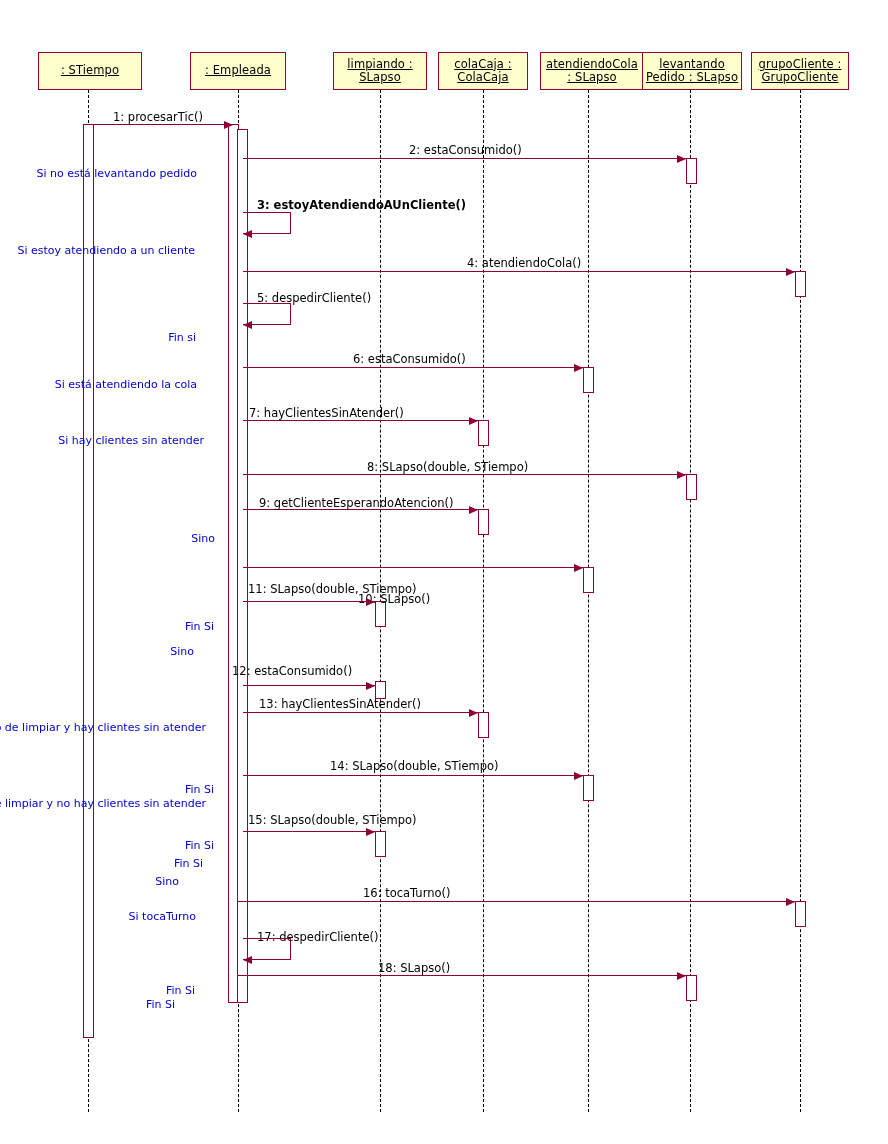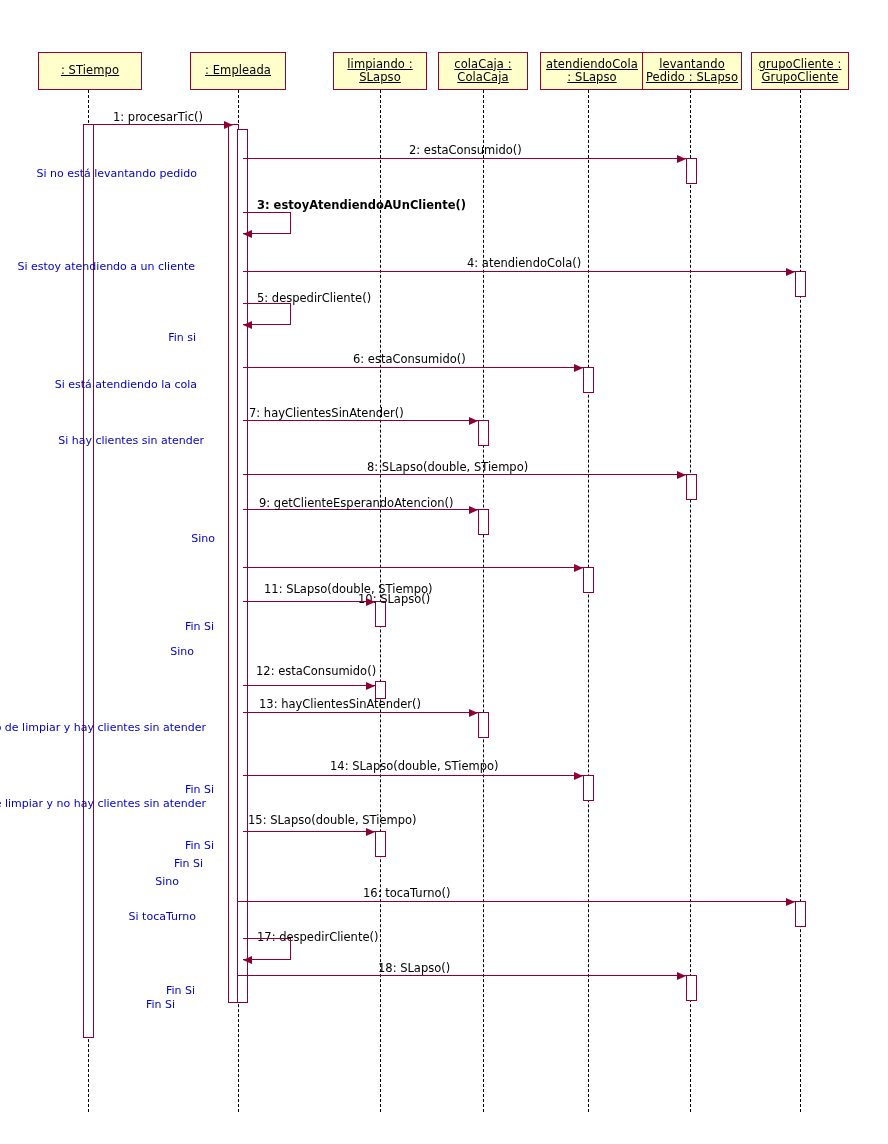--- a/index.html
+++ b/index.html
@@ -144,24 +144,24 @@
       <div class="arrowhead right" style="top: 470.5px; left: 677px;"></div>
       <div class="msg-label" style="left: 367px; top: 460px;">8: SLapso(double, STiempo)</div>
       <div class="msg-line" style="left: 243px; top: 509px; width: 235px;"></div>
       <div class="arrowhead right" style="top: 505.5px; left: 469px;"></div>
       <div class="msg-label" style="left: 259px; top: 496px;">9: getClienteEsperandoAtencion()</div>
       <div class="msg-line" style="left: 243px; top: 567px; width: 340px;"></div>
       <div class="arrowhead right" style="top: 563.5px; left: 574px;"></div>
       <div class="msg-label" style="left: 358px; top: 552px; margin-top: 40px;">10: SLapso()</div>
       <div class="msg-line" style="left: 243px; top: 601px; width: 132px;"></div>
       <div class="arrowhead right" style="top: 597.5px; left: 366px;"></div>
-      <div class="msg-label" style="left: 248px; top: 582px; margin-left: 16px;">11: SLapso(double, STiempo)</div>
+      <div class="msg-label" style="left: 248px; top: 582px;">11: SLapso(double, STiempo)</div>
       <div class="msg-line" style="left: 243px; top: 685px; width: 132px;"></div>
       <div class="arrowhead right" style="top: 681.5px; left: 366px;"></div>
-      <div class="msg-label" style="left: 256px; top: 664px;">12: estaConsumido()</div>
+      <div class="msg-label" style="left: 232px; top: 664px;">12: estaConsumido()</div>
       <div class="msg-line" style="left: 243px; top: 712px; width: 235px;"></div>
       <div class="arrowhead right" style="top: 708.5px; left: 469px;"></div>
       <div class="msg-label" style="left: 259px; top: 697px;">13: hayClientesSinAtender()</div>
       <div class="msg-line" style="left: 243px; top: 775px; width: 340px;"></div>
       <div class="arrowhead right" style="top: 771.5px; left: 574px;"></div>
       <div class="msg-label" style="left: 330px; top: 759px;">14: SLapso(double, STiempo)</div>
       <div class="msg-line" style="left: 243px; top: 831px; width: 132px;"></div>
       <div class="arrowhead right" style="top: 827.5px; left: 366px;"></div>
       <div class="msg-label" style="left: 248px; top: 813px;">15: SLapso(double, STiempo)</div>
       <div class="msg-line" style="left: 238px; top: 901px; width: 557px;"></div>
@@ -175,21 +175,21 @@
   <div id="selfcalls-layer">
       <div class="selfcall" style="left: 243px; top: 212px; width: 48px; height: 22px;"></div>
       <div class="arrowhead left" style="left: 243px; top: 229.5px;"></div>
       <div class="selfcall" style="left: 243px; top: 303px; width: 48px; height: 22px;"></div>
       <div class="arrowhead left" style="left: 243px; top: 320.5px;"></div>
       <div class="selfcall" style="left: 243px; top: 938px; width: 48px; height: 22px;"></div>
       <div class="arrowhead left" style="left: 243px; top: 955.5px;"></div>
     </div>
   <div id="conditions-layer">
       <div class="cond" style="left: 197px; top: 167px; transform: translateX(-100%);">Si no está levantando pedido</div>
-      <div class="cond" style="left: 195px; top: 244px; transform: translateX(-100%); margin-top: 16px;">Si estoy atendiendo a un cliente</div>
+      <div class="cond" style="left: 195px; top: 244px; transform: translateX(-100%);">Si estoy atendiendo a un cliente</div>
       <div class="cond" style="left: 196px; top: 331px; transform: translateX(-100%);">Fin si</div>
       <div class="cond" style="left: 197px; top: 378px; transform: translateX(-100%);">Si está atendiendo la cola</div>
       <div class="cond" style="left: 204px; top: 434px; transform: translateX(-100%);">Si hay clientes sin atender</div>
       <div class="cond" style="left: 215px; top: 532px; transform: translateX(-100%);">Sino</div>
       <div class="cond" style="left: 214px; top: 620px; transform: translateX(-100%);">Fin Si</div>
       <div class="cond" style="left: 194px; top: 645px; transform: translateX(-100%);">Sino</div>
       <div class="cond" style="left: 206px; top: 721px; transform: translateX(-100%);">Si termino de limpiar y hay clientes sin atender</div>
       <div class="cond" style="left: 214px; top: 783px; transform: translateX(-100%);">Fin Si</div>
       <div class="cond" style="left: 206px; top: 797px; transform: translateX(-100%);">Si terminó de limpiar y no hay clientes sin atender</div>
       <div class="cond" style="left: 214px; top: 839px; transform: translateX(-100%);">Fin Si</div>

